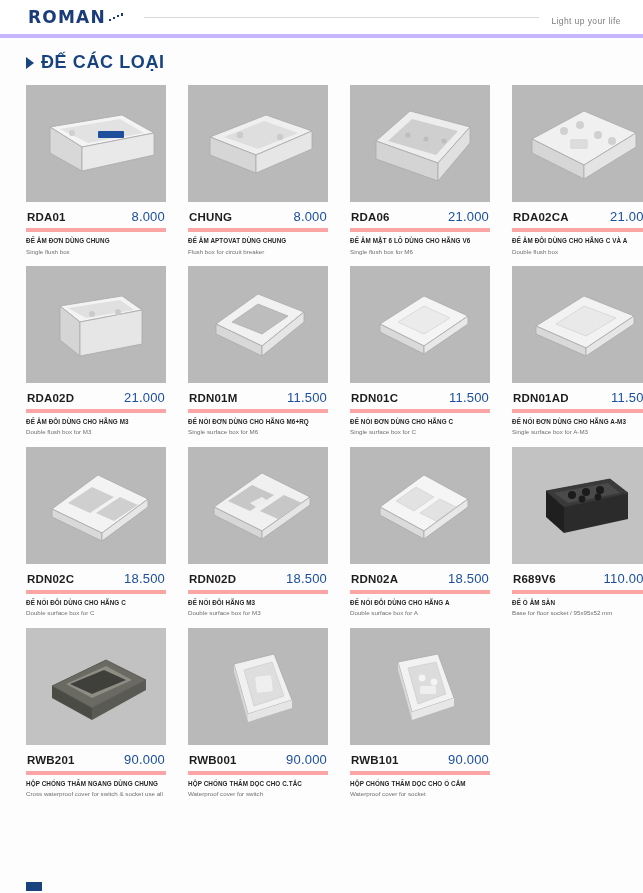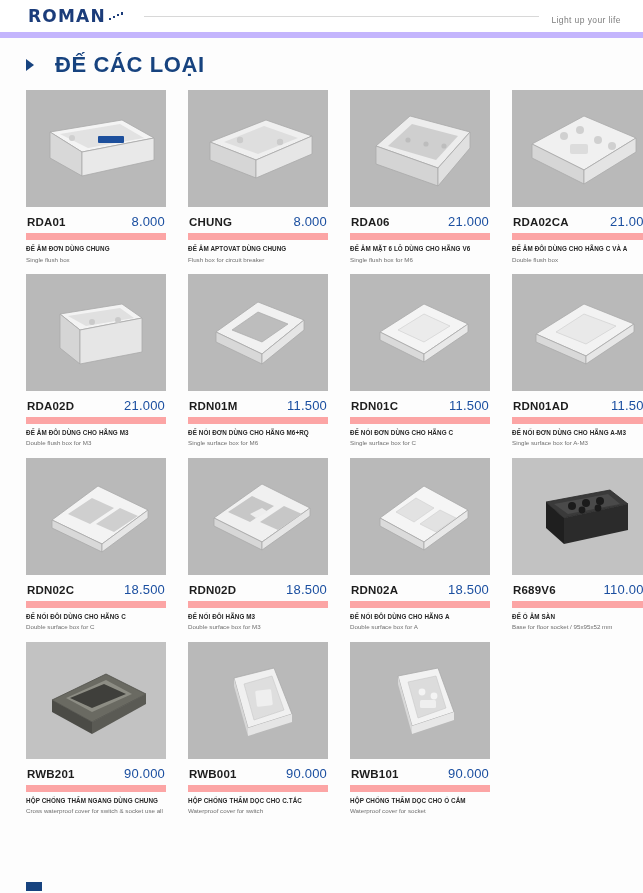--- a/index.html
+++ b/index.html
@@ -19,21 +19,21 @@
     width: 643px; height: 893px;
     background: #fdfdfd;
     padding: 0;
   }
   
   .header {
     height: 38px;
     display: flex;
     align-items: center;
     padding: 0 22px 0 28px;
-    border-bottom: 6px solid #c4b5fd;
+    border-bottom: 4px solid #c4b5fd;
     background: #ffffff;
   }
   .brand {
     font-family: "DejaVu Sans", sans-serif;
     font-weight: bold;
     font-size: 17px;
     letter-spacing: 1.2px;
     color: #1b3c7a;
     position: relative;
     padding-right: 8px;
@@ -69,25 +69,24 @@
     align-items: center;
     gap: 7px;
   }
   .tri {
     width: 0; height: 0;
     border-left: 8px solid #17437f;
     border-top: 6px solid transparent;
     border-bottom: 6px solid transparent;
   }
   .section-title {
-    font-size: 22px;
+    font-size: 18px;
     font-weight: bold;
     color: #17437f;
     letter-spacing: 0.6px;
-    margin-left: 14px;
   }
   
   .grid {
     padding: 6px 26px 0 26px;
     display: grid;
     grid-template-columns: repeat(4, 1fr);
     column-gap: 22px;
     row-gap: 0;
   }
   .card {
@@ -103,21 +102,21 @@
     align-items: center;
     justify-content: center;
   }
   .thumb.dark { background: #c2c2c2; }
   .thumb svg { display: block; }
   .rowline {
     display: flex;
     align-items: baseline;
     justify-content: space-between;
     padding: 7px 1px 4px 1px;
-    border-bottom: 7px solid #fca5a5;
+    border-bottom: 4px solid #fca5a5;
     text-align: right;
   }
   .code {
     font-size: 11.5px;
     font-weight: bold;
     color: #1d1d1d;
     letter-spacing: 0.2px;
   }
   .price {
     font-size: 13px;

